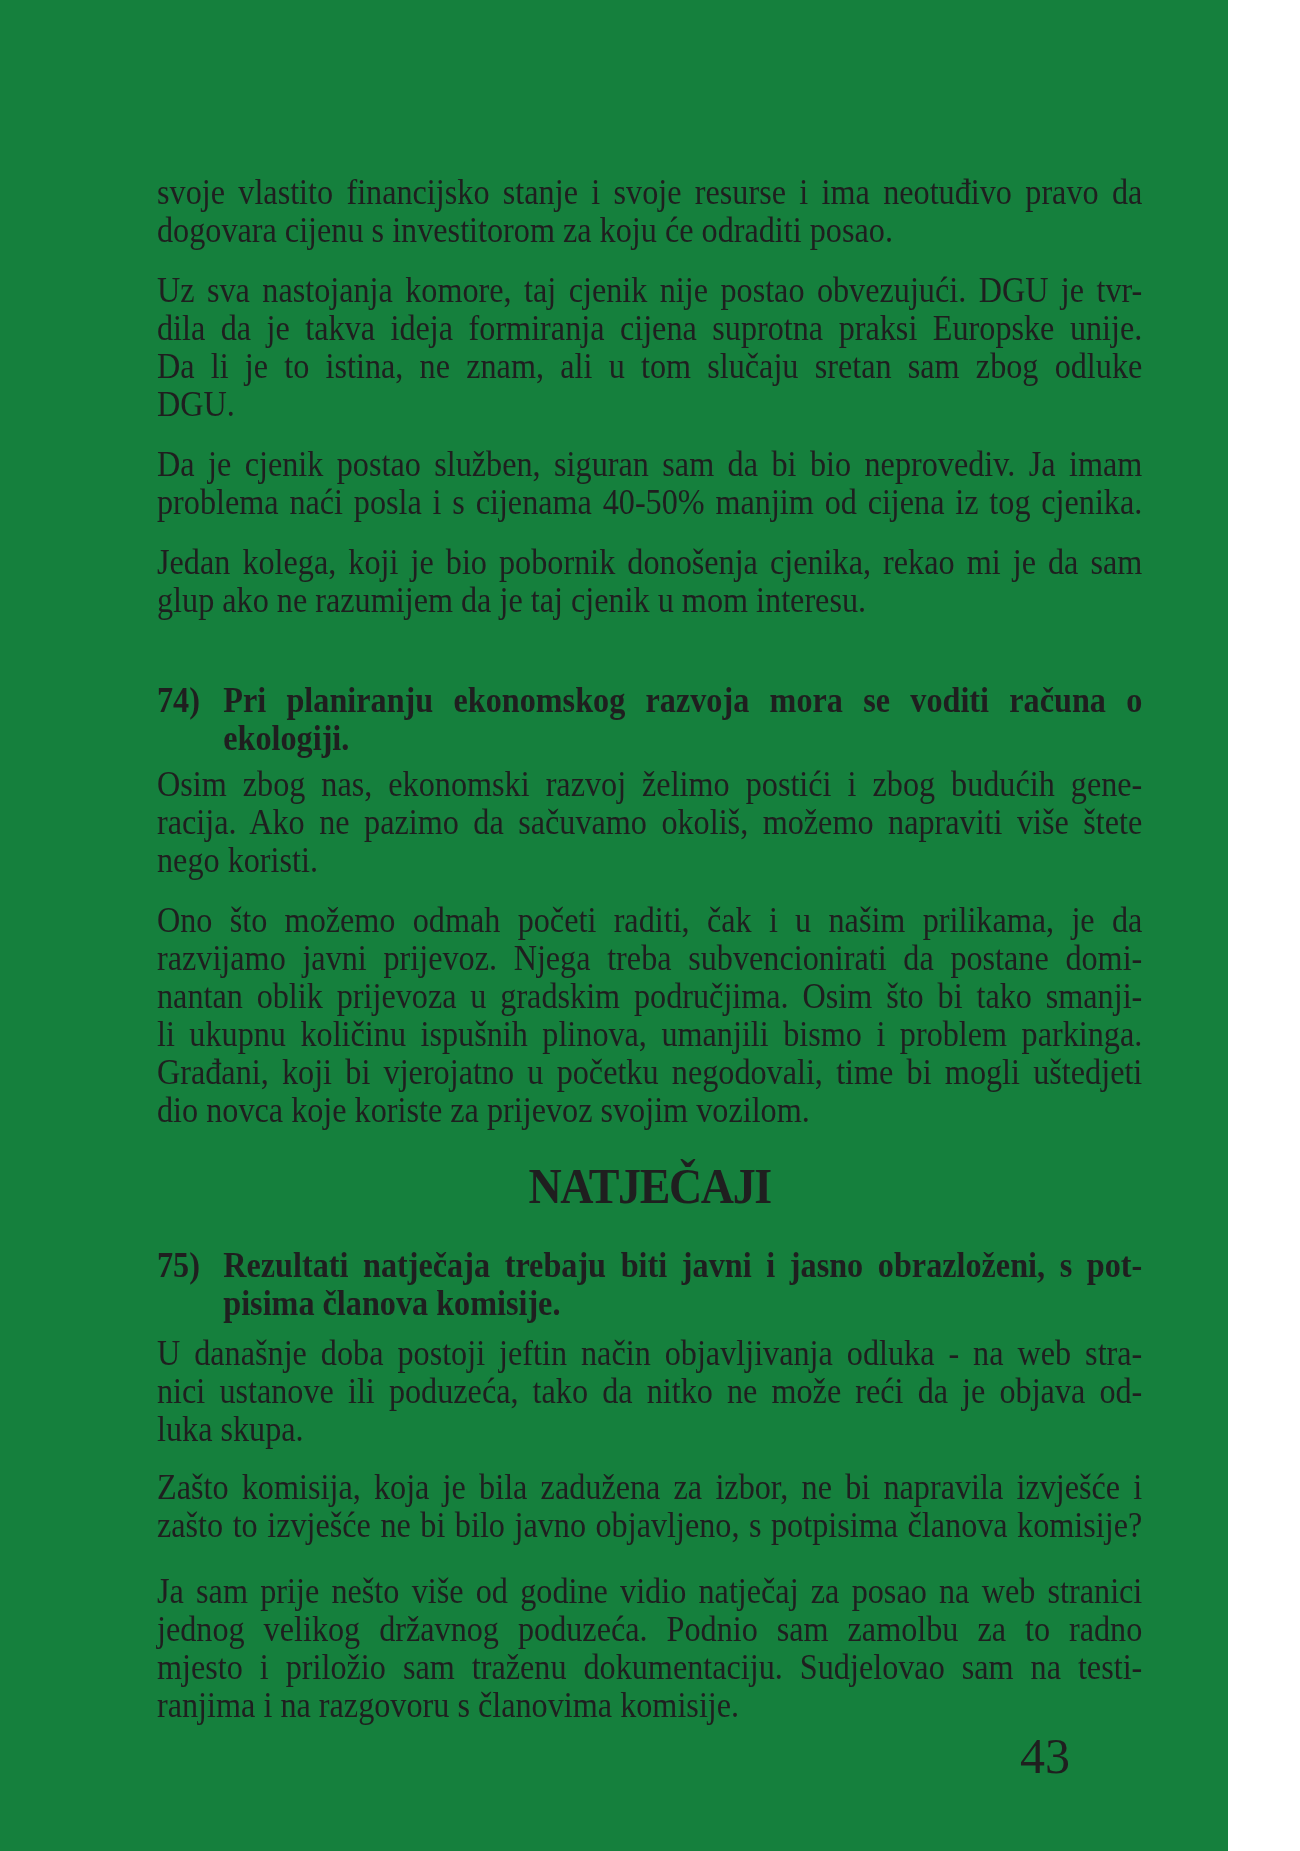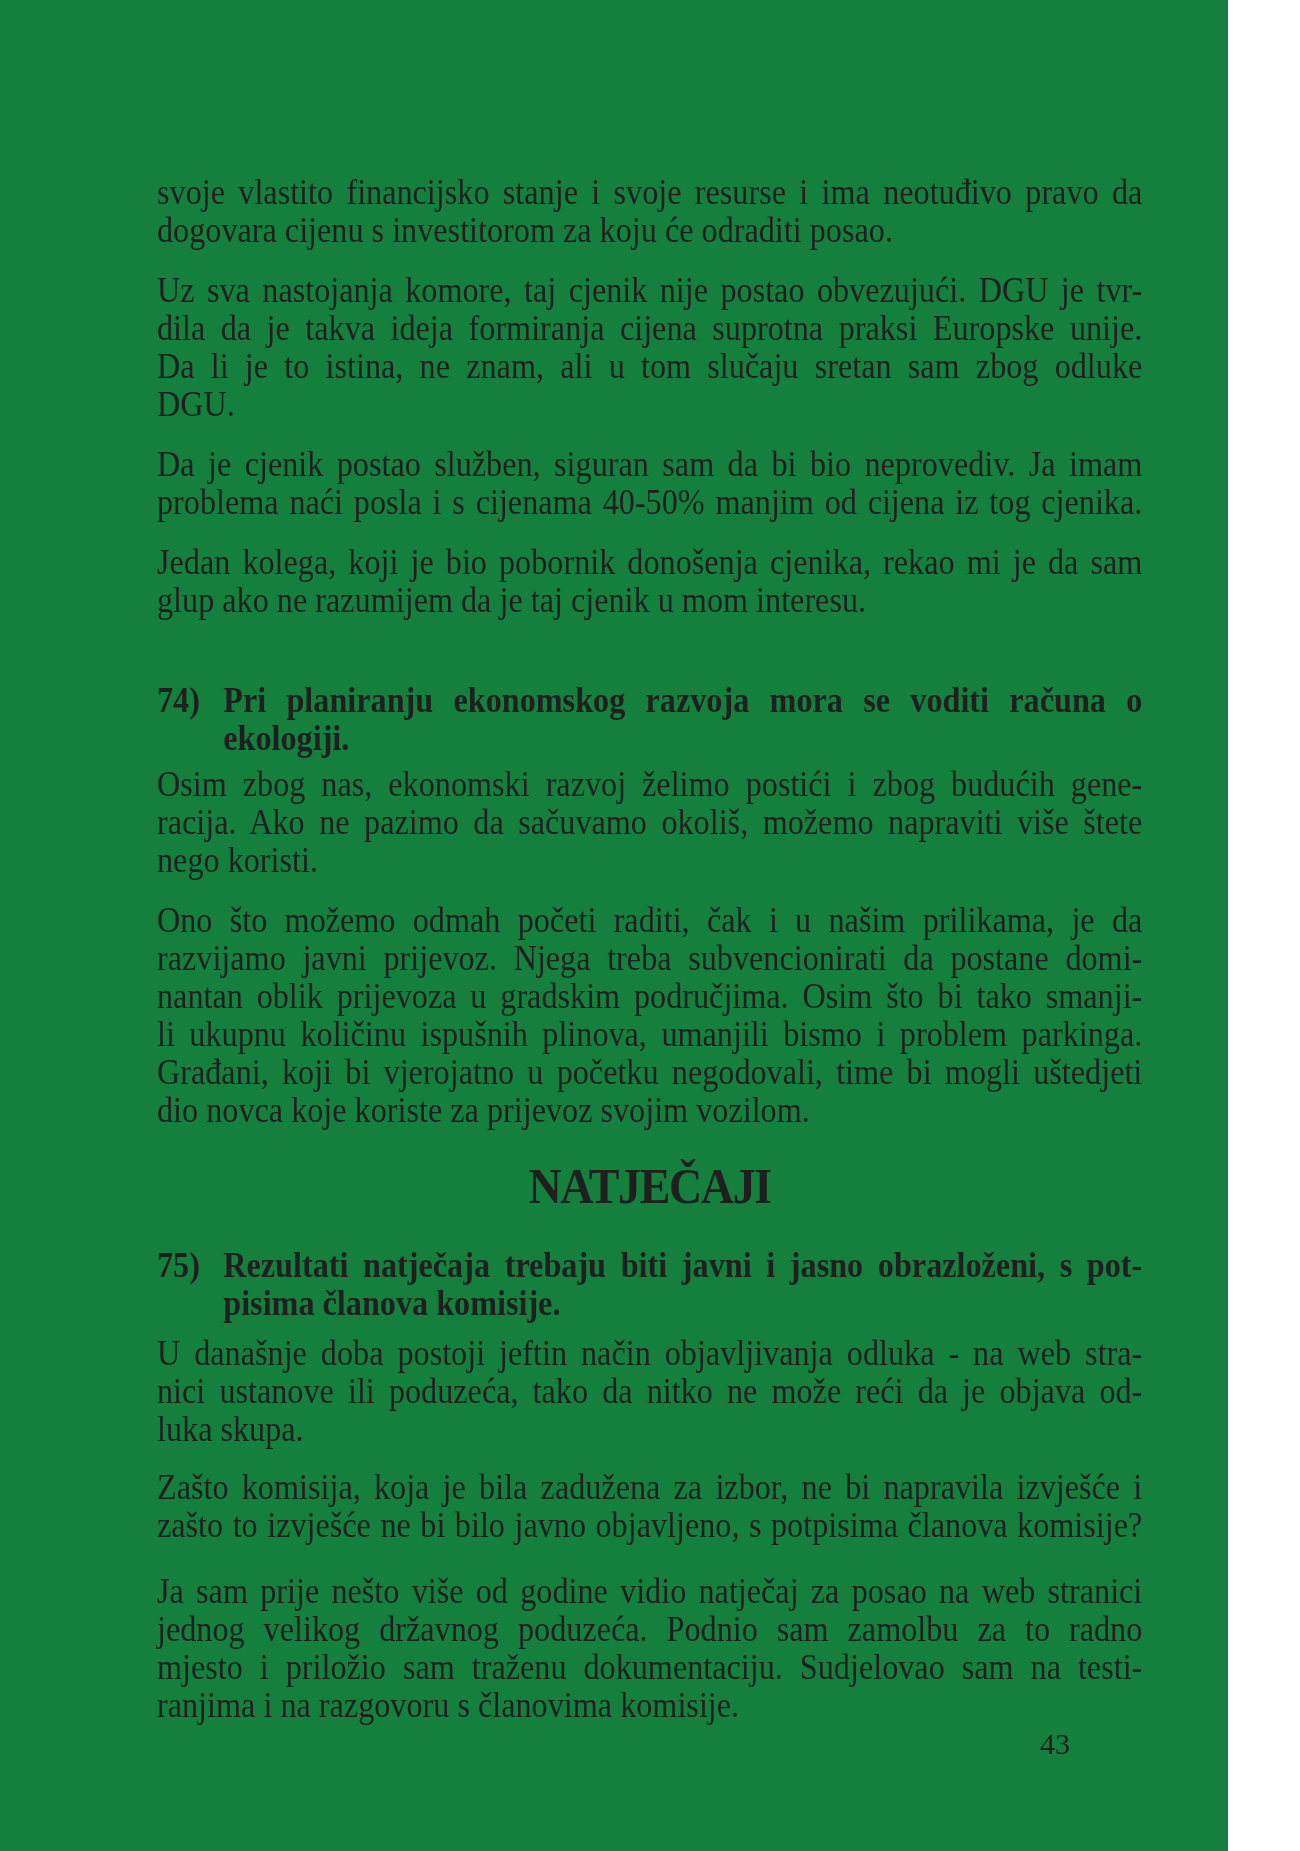--- a/index.html
+++ b/index.html
@@ -39,21 +39,21 @@
   .mb0  { margin-bottom:0; }
   .section {
     margin:28px 0 33px 0;
     font-size:50px; line-height:56px;
     font-weight:bold;
     letter-spacing:-1.5px;
     text-align:center;
   }
   .pageno {
     position:absolute; right:158px; top:1726px;
-    font-size:30px; line-height:1.2;
+    font-size:50px; line-height:1.2;
   }
 </style>
 </head>
 <body>
 
 <div class="page">
   <main class="content">
 
     <p class="para">
       <span class="ln j">svoje vlastito financijsko stanje i svoje resurse i ima neotuđivo pravo da</span>

